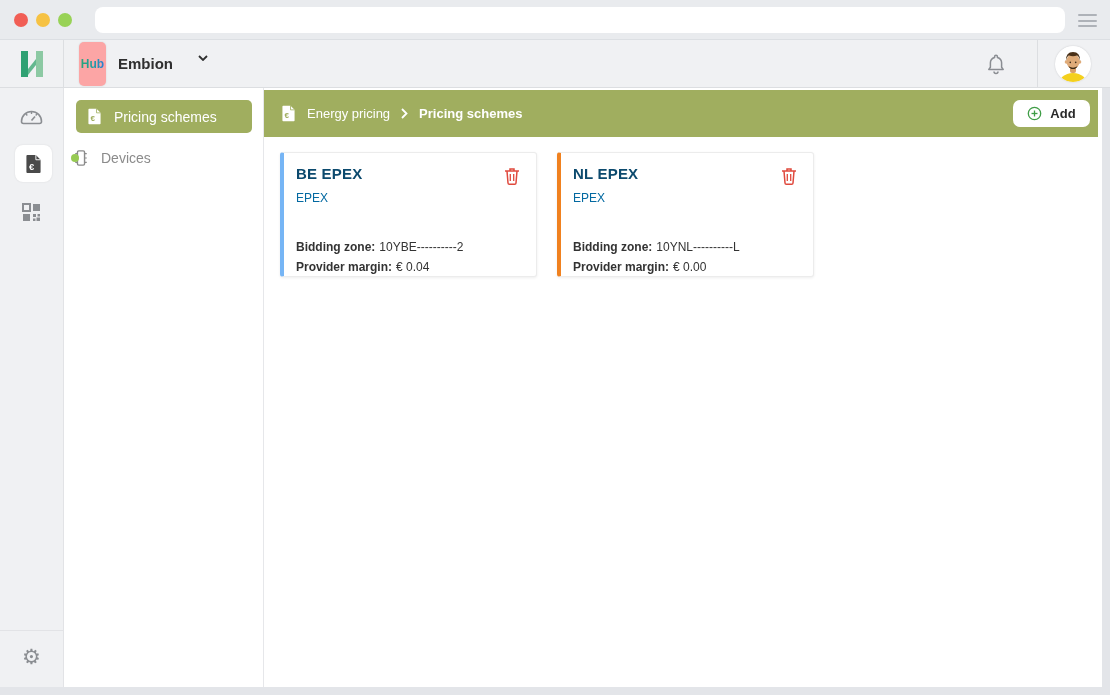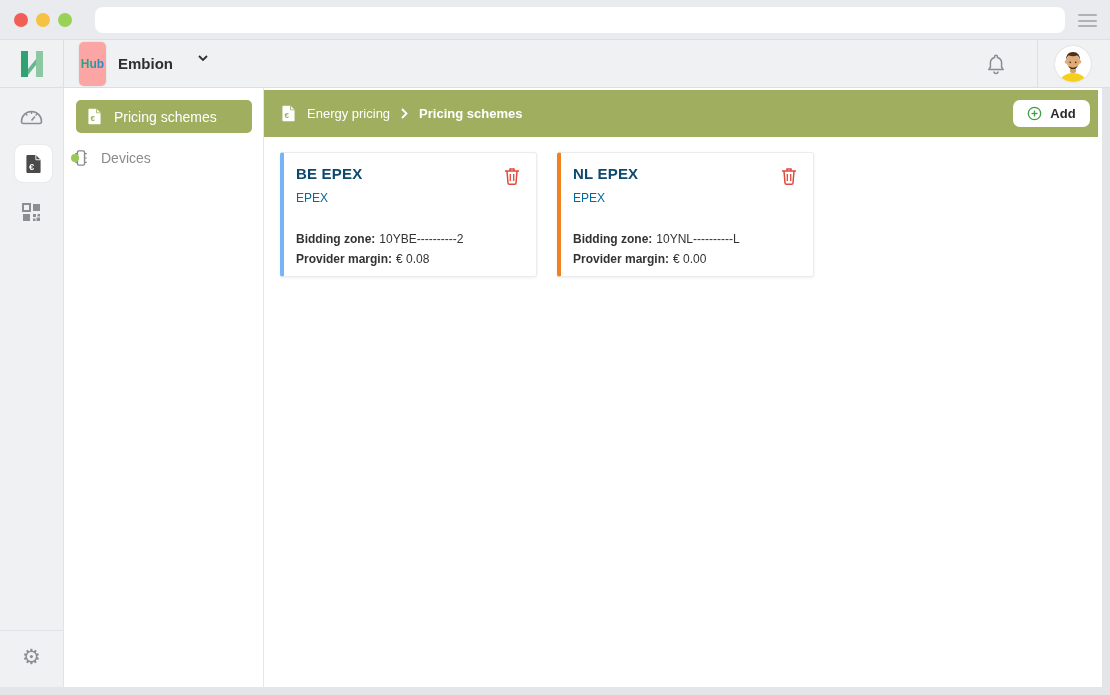--- a/index.html
+++ b/index.html
@@ -80,21 +80,21 @@
   .search-box input::placeholder { color:#9a9a9a; }
 
   .cards-row { position:absolute; top:64px; left:16px; display:flex; gap:20px; }
   .card { width:257px; height:125px; background:#fff; border:1px solid #ececec; border-left-width:4px;
           border-left-style:solid; border-radius:3px; box-shadow:0 1px 3px rgba(0,0,0,.07);
           padding:12px 14px 0 12px; cursor:pointer; }
   .card-head { display:flex; justify-content:space-between; align-items:flex-start; }
   .card-title { font-size:15px; font-weight:bold; color:#0c4a6e; letter-spacing:.2px; }
   .trash-btn { background:none; border:none; padding:2px; cursor:pointer; display:flex; }
   .card-sub { margin-top:4px; font-size:12px; color:#0369a1; }
-  .card-fields { margin-top:24px; font-size:12px; color:#333; }
+  .card-fields { margin-top:32px; font-size:12px; color:#333; }
   .card-fields .row { line-height:20px; }
   .card-fields .k { font-weight:bold; margin-right:4px; }
 
   svg { display:block; }
 </style>
 </head>
 <body>
 
 <div class="chrome">
   <div class="traffic t-red"></div>
@@ -262,21 +262,21 @@
               <line x1="9.7" y1="7" x2="9.7" y2="14" stroke="#e0493d" stroke-width="1.3"></line>
             </svg>
           </button>
         </div>
         <div class="card-sub">EPEX</div>
         <div class="card-fields">
           <div class="row">
             <span class="k">Bidding zone:</span><span class="v">10YBE----------2</span>
           </div>
           <div class="row">
-            <span class="k">Provider margin:</span><span class="v">€ 0.08</span>
+            <span class="k">Provider margin:</span><span class="v">€ 0.04</span>
           </div>
         </div>
       </div>
 
       <div class="card" style="border-left-color: rgb(240, 129, 31);">
         <div class="card-head">
           <div class="card-title">NL EPEX</div>
           <button class="trash-btn">
             <svg width="16" height="18" viewBox="0 0 16 18">
               <line x1="1" y1="4" x2="15" y2="4" stroke="#e0493d" stroke-width="1.5"></line>

